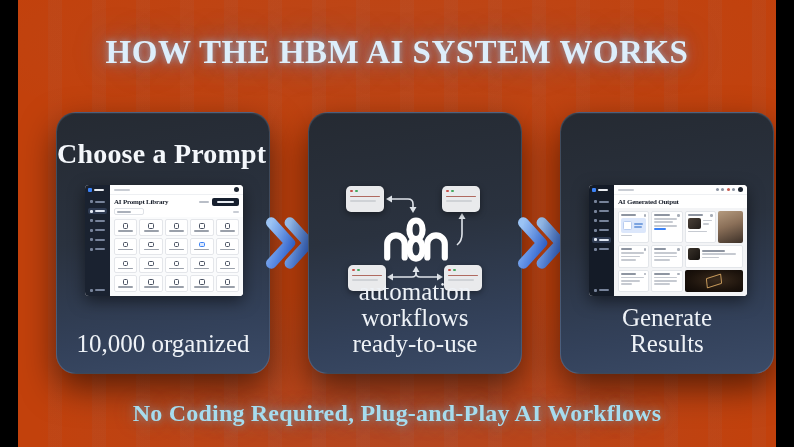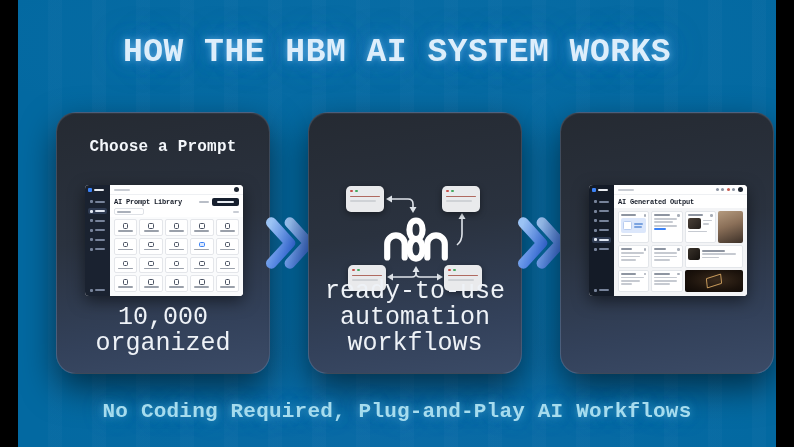--- a/index.html
+++ b/index.html
@@ -1,22 +1,22 @@
 <!DOCTYPE html>
 <html><head>
 <meta charset="utf-8">
 <style>
   * { margin:0; padding:0; box-sizing:border-box; }
   html,body { background:#000; }
   body { display:flex; justify-content:center; }
 
   .stage {
     position:relative; width:758px; height:447px; overflow:hidden;
-    background:#0369a1;
-    font-family:Liberation Mono, monospace;
+    background:#c2410c;
+    font-family:Liberation Serif, serif;
   }
   .stage::before {
     content:""; position:absolute; inset:0; pointer-events:none;
     background:
       repeating-linear-gradient(90deg, transparent 0 30px, rgba(130,165,210,0.045) 30px 44px),
       radial-gradient(ellipse 520px 200px at 50% 95%, rgba(64,120,200,0.12), transparent 70%),
       radial-gradient(ellipse 620px 150px at 50% 10%, rgba(90,160,230,0.07), transparent 70%);
   }
 
   .main-title {
@@ -27,21 +27,21 @@
 
   .step-card {
     position:absolute; top:112px; width:214px; height:262px; border-radius:20px;
     background:linear-gradient(170deg,#252a32 0%, #2a323f 45%, #33415a 80%, #3b4b67 100%);
     border:1px solid rgba(150,180,225,.22);
     box-shadow:0 14px 34px rgba(0,0,0,.55), inset 0 1px 0 rgba(255,255,255,.06);
   }
   #card-1{left:38px} #card-2{left:290px} #card-3{left:542px}
 
   .card-heading {
-    margin-top:25px; text-align:center; font-size:16px; font-weight:700;
+    margin-top:25px; font-size:28px; font-weight:700;
     color:#f4f7fb; letter-spacing:.2px;
   }
   .card-caption {
     position:absolute; bottom:16px; left:0; right:0; text-align:center;
     font-size:25px; font-weight:500; color:#eef2f7; line-height:26px;
   }
   .card-caption span{display:block;}
 
   
   .step-arrow { position:absolute; width:46px; height:60px; }
@@ -120,21 +120,21 @@
   .wdot{width:2.8px;height:2.8px;border-radius:50%;}
   .wl1{height:1.2px;background:#b06a60;margin-top:3.5px;border-radius:1px;}
   .wl2{height:1.2px;background:#cfd2d6;margin-top:3.5px;width:85%;border-radius:1px;}
   #win-tl{left:37px;top:3px;} #win-tr{left:133px;top:3px;}
   #win-bl{left:39px;top:82px;} #win-br{left:135px;top:82px;}
   .n8n-logo{position:absolute;left:71px;top:28px;width:72px;height:56px;}
   .arrows-svg{position:absolute;inset:0;width:100%;height:100%;}
 
   .tagline{
     position:absolute; top:400px; left:0; right:0; text-align:center;
-    font-size:21px; font-weight:700; color:#a6dcee; letter-spacing:.2px;
+    font-size:24px; font-weight:700; color:#a6dcee; letter-spacing:.2px;
     text-shadow:0 0 8px rgba(110,200,240,.55), 0 0 22px rgba(70,150,220,.4);
   }
 </style>
 </head>
 <body>
 
 <div class="stage">
 
   <div class="main-title">HOW THE HBM AI SYSTEM WORKS</div>
 
@@ -355,22 +355,22 @@
       <svg class="n8n-logo" viewBox="0 0 140 92" role="img" aria-label="n8n">
         <g stroke="#ffffff" stroke-width="12" fill="none" stroke-linecap="round">
           <path d="M14,82 V56 A17,17 0 0 1 48,56 V82"></path>
           <path d="M70,10 C53,10 53,46 70,46 C87,46 87,84 70,84 C53,84 53,46 70,46 C87,46 87,10 70,10 Z"></path>
           <path d="M92,82 V56 A17,17 0 0 1 126,56 V82"></path>
         </g>
       </svg>
     </div>
 
     <div class="card-caption">
+      <span>automation workflows</span>
       <span>ready-to-use</span>
-      <span>automation workflows</span>
     </div>
   </div>
 
   <svg class="step-arrow" id="arrow-2" viewBox="0 0 52 64">
     <path d="M6,9 L27,32 L6,55" fill="none" stroke="url(#chevGrad1)" stroke-width="12" stroke-linejoin="round" stroke-linecap="round"></path>
     <path d="M27,9 L48,32 L27,55" fill="none" stroke="url(#chevGrad1)" stroke-width="12" stroke-linejoin="round" stroke-linecap="round"></path>
   </svg>
 
   <div class="step-card" id="card-3">
 
@@ -511,16 +511,20 @@
               <div class="b w90"></div>
               <div class="b w60"></div>
           </div>
           <div class="mini-card mc-img3d">
             <span class="gold-frame"></span>
           </div>
         </div>
       </div>
     </div>
 
+    <div class="card-caption">
+      <span>Generate</span>
+      <span>Results</span>
+    </div>
   </div>
 
   <div class="tagline">No Coding Required, Plug-and-Play AI Workflows</div>
 </div>
 
 </body></html>

